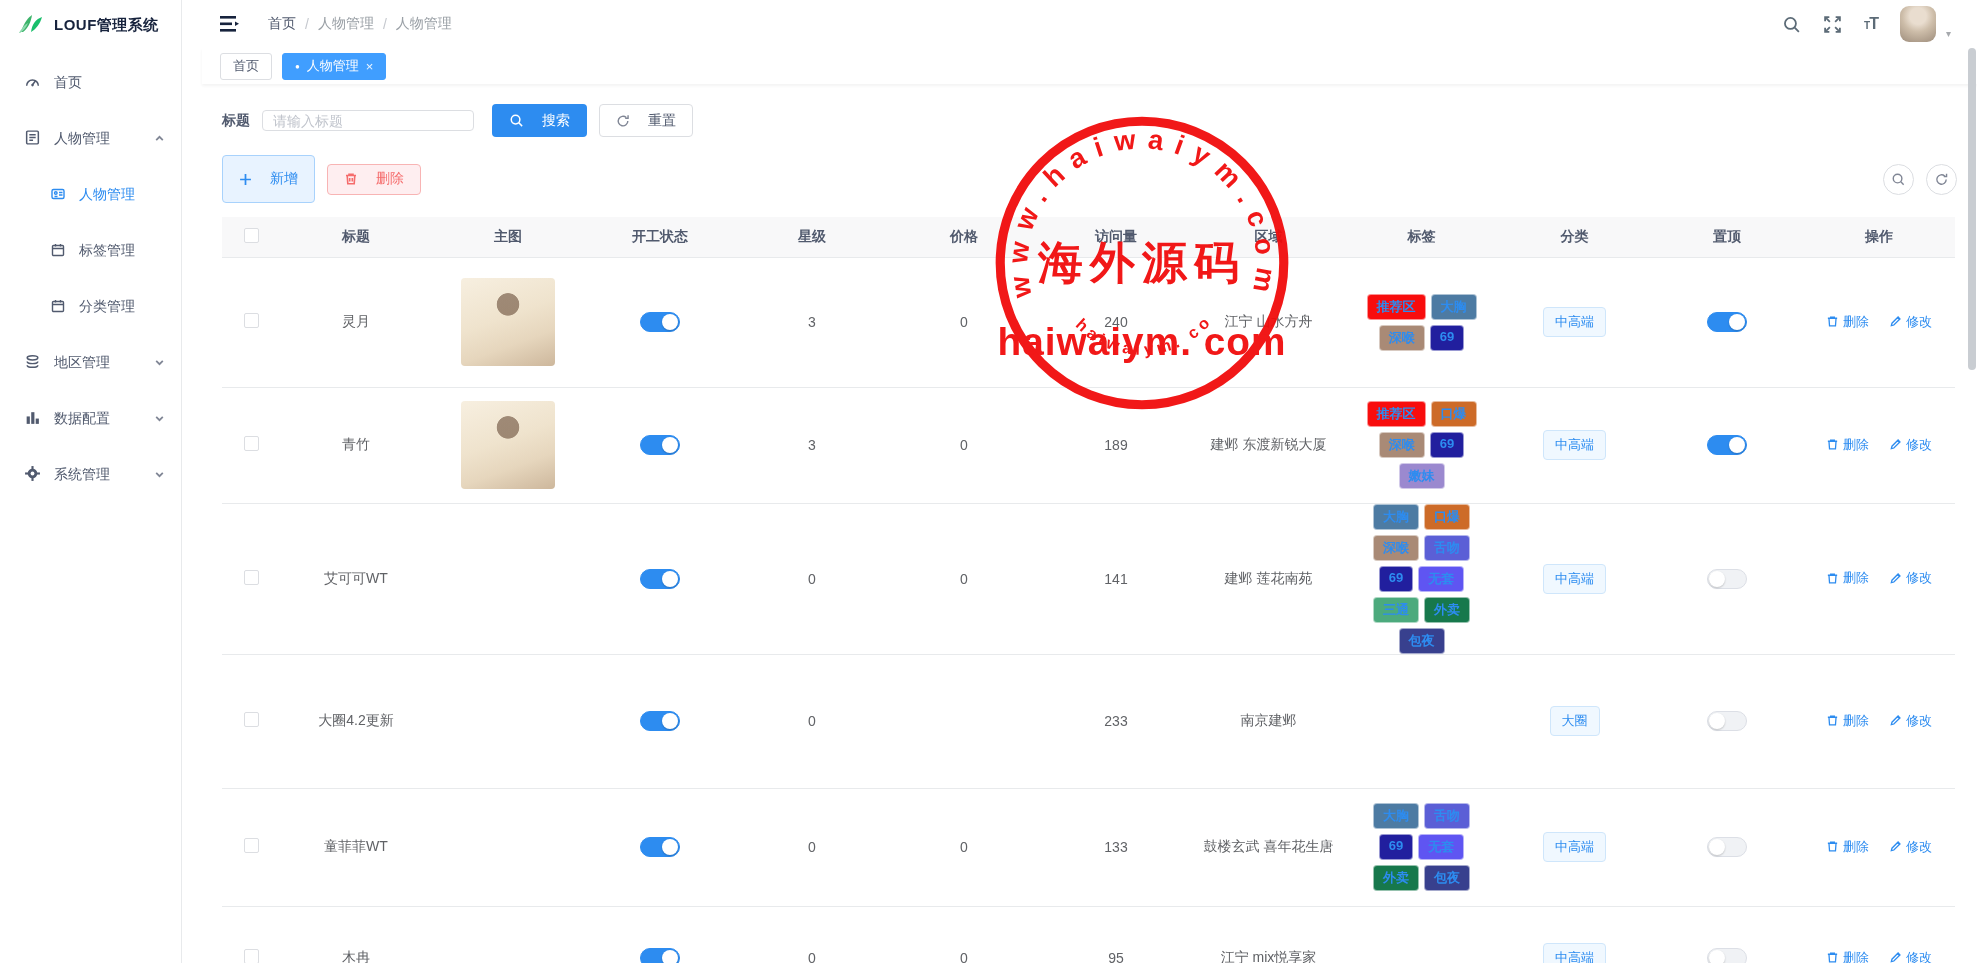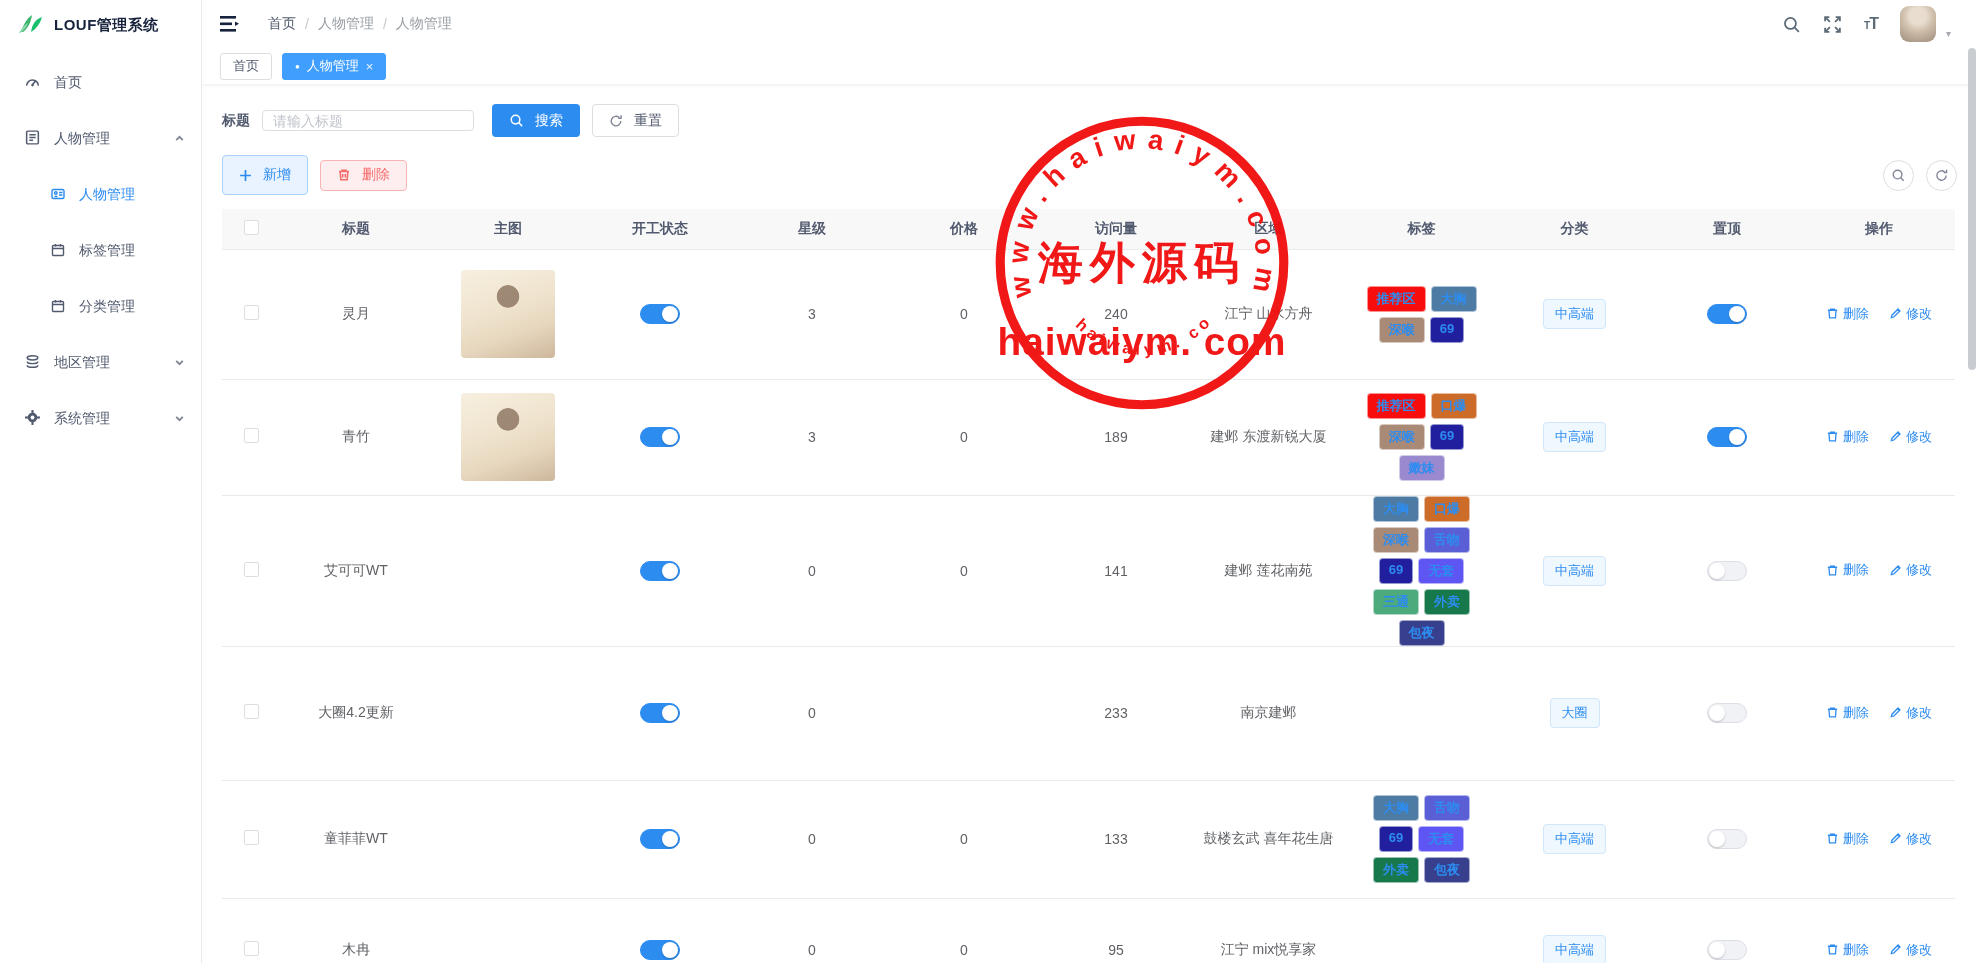--- a/index.html
+++ b/index.html
@@ -1,20 +1,20 @@
 <!DOCTYPE html>
 <html><head>
 <meta charset="utf-8">
 <style>
   * { margin:0; padding:0; box-sizing:border-box; }
   html,body { width:1977px; height:963px; overflow:hidden; background:#fff;
     font-family:"Liberation Sans","DejaVu Sans",sans-serif; font-size:14px; color:#515a6e; }
 
   
-  .sidebar { position:absolute; left:0; top:0; width:202px; height:963px; background:#fff;
+  .sidebar { position:absolute; left:0; top:0; width:182px; height:963px; background:#fff;
     border-right:1px solid #e8eaec; z-index:5; }
   .logo { height:50px; display:flex; align-items:center; gap:9px; padding-left:18px; }
   .logo-title { font-weight:bold; font-size:15px; color:#17233d; letter-spacing:.5px; }
   .menu { padding-top:8px; }
   .mi { height:50px; display:flex; align-items:center; gap:13px; padding:0 16px 0 24px;
     color:#515a6e; cursor:pointer; margin-bottom:6px; }
   .mi .lbl { flex:1; font-size:14px; }
   .mi.sub { padding-left:50px; }
   .mi.active { color:#2d8cf0; }
   .mi.active svg { stroke:#2d8cf0; }
@@ -46,28 +46,28 @@
   .tab .dot { font-size:8px; }
   .tab .x { font-size:13px; opacity:.9; cursor:pointer; }
 
   .content { padding:20px 20px 0 20px; position:relative; }
 
   .filter-row { display:flex; align-items:center; gap:12px; }
   .f-label { font-weight:bold; color:#515a6e; }
   .f-input { width:212px; height:21px; border:1px solid #dcdee2; border-radius:4px;
     padding:0 10px; font-size:14px; color:#515a6e; outline:none; }
   .f-input::placeholder { color:#c0c4cc; }
-  .btn { height:33px; display:inline-flex; align-items:center; gap:11px; padding:0 16px;
+  .btn { height:33px; display:inline-flex; align-items:center; gap:18px; padding:0 16px;
     border-radius:4px; font-size:14px; cursor:pointer; border:1px solid transparent; }
   .btn-search { background:#2d8cf0; color:#fff; margin-left:6px; }
   .btn-reset { background:#fff; color:#515a6e; border-color:#dcdee2; }
   .btn svg { stroke-width:1.6; fill:none; }
 
   .toolbar { margin-top:18px; display:flex; align-items:center; }
-  .btn-add { background:#e8f3ff; color:#2d8cf0; border-color:#a8d2fc; height:40px; }
+  .btn-add { background:#e8f3ff; color:#2d8cf0; border-color:#a8d2fc; height:48px; }
   .btn-del { background:#feeef0; color:#f56c6c; border-color:#f8b4b4; height:31px; margin-left:12px; }
   .tool-right { margin-left:auto; display:flex; gap:12px; }
   .circ { width:31px; height:31px; border-radius:50%; border:1px solid #dcdee2; background:#fff;
     display:flex; align-items:center; justify-content:center; cursor:pointer; }
   .circ svg { stroke:#808695; fill:none; stroke-width:1.5; }
 
   
   table { width:1733px; margin-top:14px; border-collapse:collapse; table-layout:fixed; }
   thead th { height:40px; background:#f8f8f9; color:#515a6e; font-size:14px; font-weight:bold;
     border-bottom:1px solid #e8eaec; text-align:center; }
@@ -176,20 +176,35 @@
       <span class="lbl">分类管理</span>
     </div>
     <div class="mi">
       <span>
         <svg width="17" height="17" viewBox="0 0 16 16">
             <ellipse cx="8" cy="4.5" rx="5" ry="2"></ellipse>
             <path d="M3 8 c0 1.1 2.2 2 5 2 s5 -.9 5 -2 M3 11.5 c0 1.1 2.2 2 5 2 s5 -.9 5 -2"></path>
           </svg>
       </span>
       <span class="lbl">地区管理</span>
+      <span class="chev">
+        <svg width="11" height="11" viewBox="0 0 10 10">
+            <path d="M2 3.5 L5 6.5 L8 3.5"></path>
+          </svg>
+      </span>
+    </div>
+    <div class="mi">
+      <span>
+        <svg width="17" height="17" viewBox="0 0 16 16">
+            <rect x="2.5" y="7" width="3" height="7" fill="#515a6e" stroke="none"></rect>
+            <rect x="6.8" y="3" width="3" height="11" fill="#515a6e" stroke="none"></rect>
+            <rect x="11" y="9" width="3" height="5" fill="#515a6e" stroke="none"></rect>
+          </svg>
+      </span>
+      <span class="lbl">数据配置</span>
       <span class="chev">
         <svg width="11" height="11" viewBox="0 0 10 10">
             <path d="M2 3.5 L5 6.5 L8 3.5"></path>
           </svg>
       </span>
     </div>
     <div class="mi">
       <span>
         <svg width="17" height="17" viewBox="0 0 16 16">
             <circle cx="8" cy="8" r="4.5" fill="#515a6e" stroke="none"></circle>

